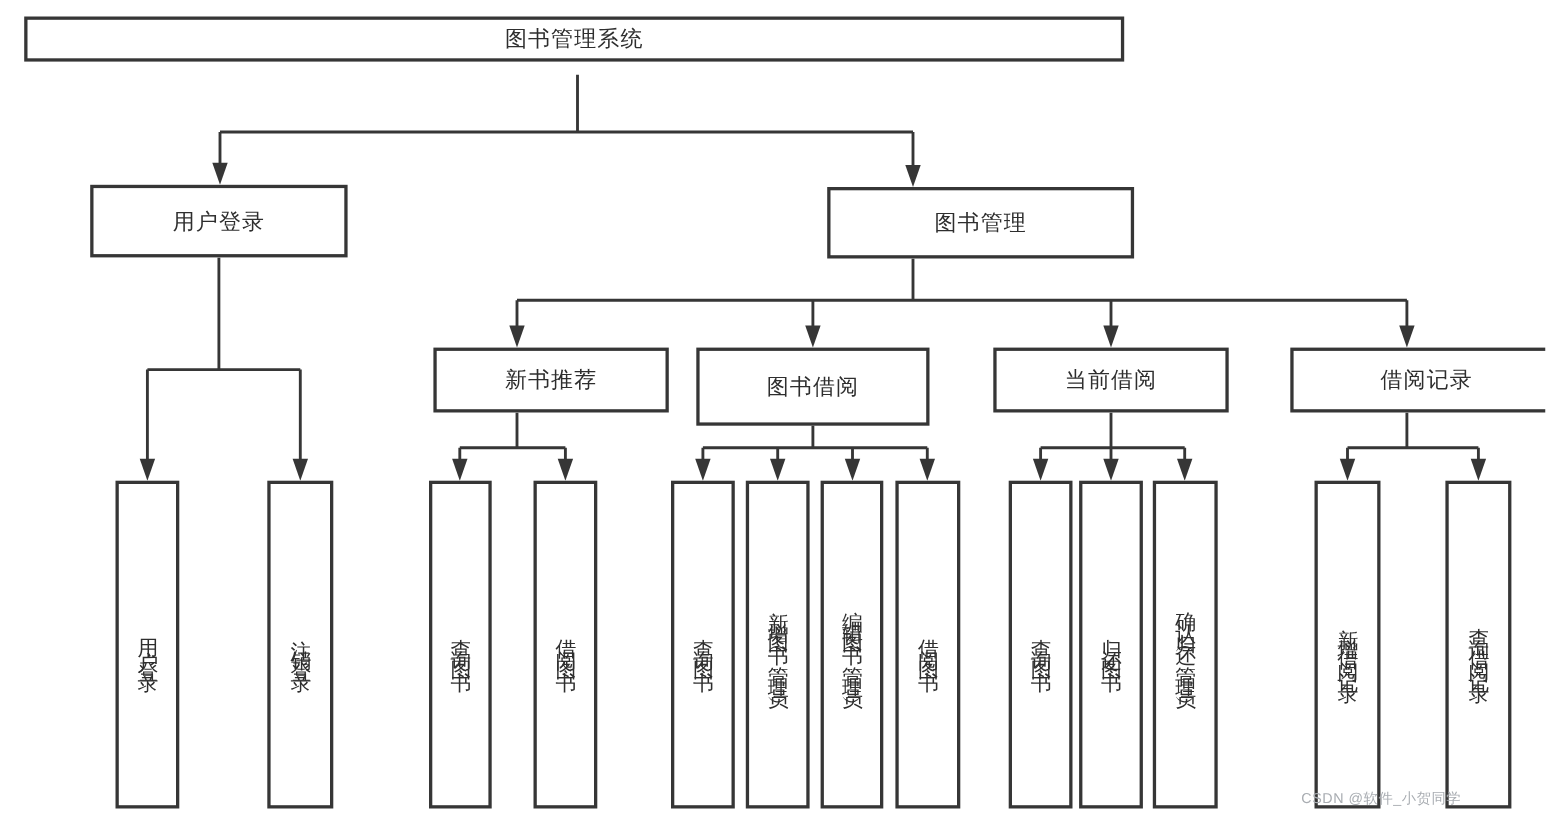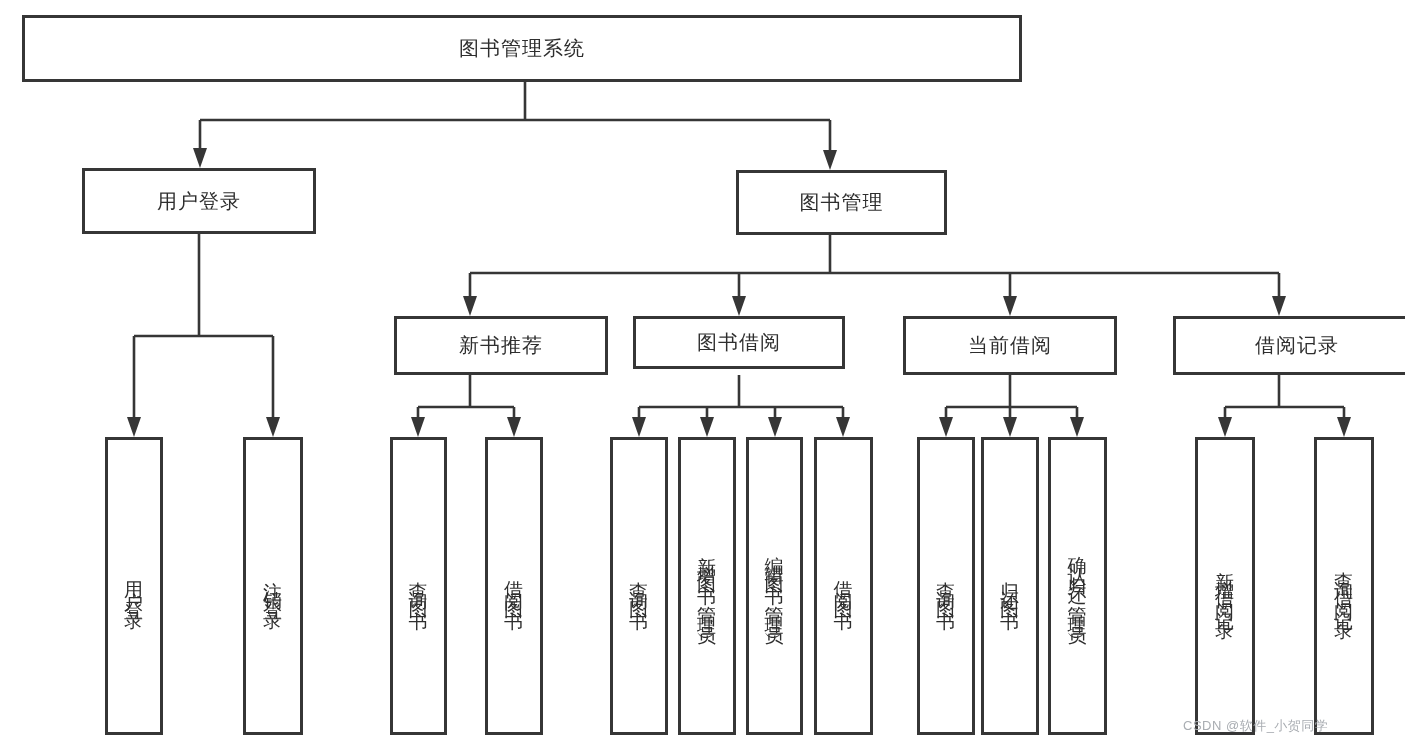--- a/index.html
+++ b/index.html
@@ -85,35 +85,35 @@
       <polygon points="768,417 782,417 775,437"></polygon>
       <polygon points="836,417 850,417 843,437"></polygon>
       <polygon points="939,417 953,417 946,437"></polygon>
       <polygon points="1003,417 1017,417 1010,437"></polygon>
       <polygon points="1070,417 1084,417 1077,437"></polygon>
       <polygon points="1218,417 1232,417 1225,437"></polygon>
       <polygon points="1337,417 1351,417 1344,437"></polygon>
     </g>
   </svg>
 
-  <div class="node" style="left:22px;top:15px;width:1000px;height:67px;justify-content:center;">
+  <div class="node" style="left:22px;top:15px;width:1000px;height:41px;justify-content:center;">
     <span class="hlabel">图书管理系统</span>
   </div>
 
   <div class="node" style="left:82px;top:168px;width:234px;height:66px;">
     <span class="hlabel">用户登录</span>
   </div>
-  <div class="node" style="left:736px;top:170px;width:211px;height:65px;">
+  <div class="node" style="left:752px;top:170px;width:279px;height:65px;">
     <span class="hlabel">图书管理</span>
   </div>
 
   <div class="node" style="left:363px;top:316px;width:214px;height:59px;margin-left:31px;">
     <span class="hlabel">新书推荐</span>
   </div>
-  <div class="node" style="left:633px;top:316px;width:212px;height:53px;">
+  <div class="node" style="left:633px;top:316px;width:212px;height:71px;">
     <span class="hlabel">图书借阅</span>
   </div>
   <div class="node" style="left:903px;top:316px;width:214px;height:59px;text-align:center;">
     <span class="hlabel">当前借阅</span>
   </div>
   <div class="node" style="left:1173px;top:316px;width:248px;height:59px;">
     <span class="hlabel">借阅记录</span>
   </div>
 
   <div class="node leaf" style="left:105px;top:437px;width:58px;height:298px;">

